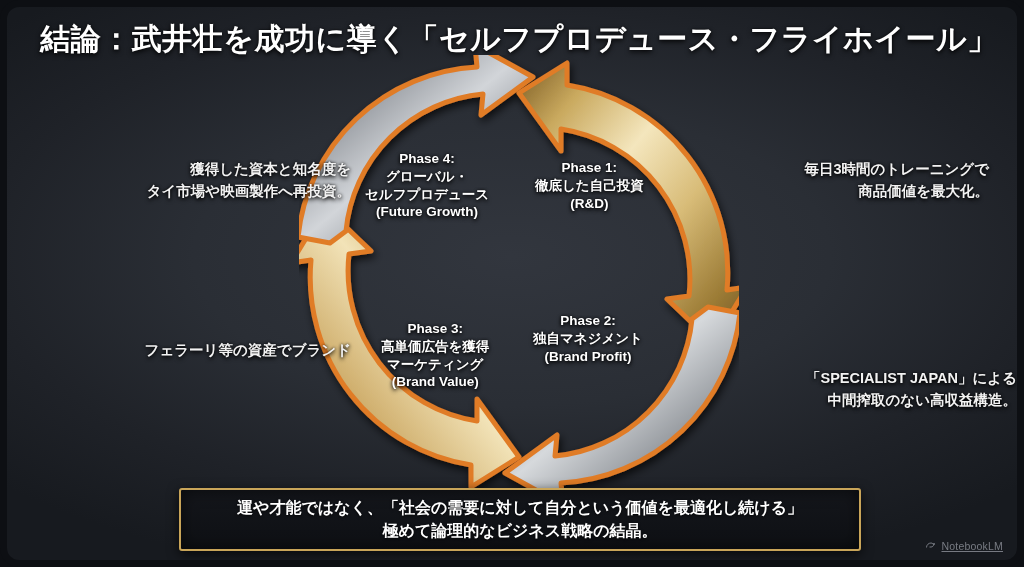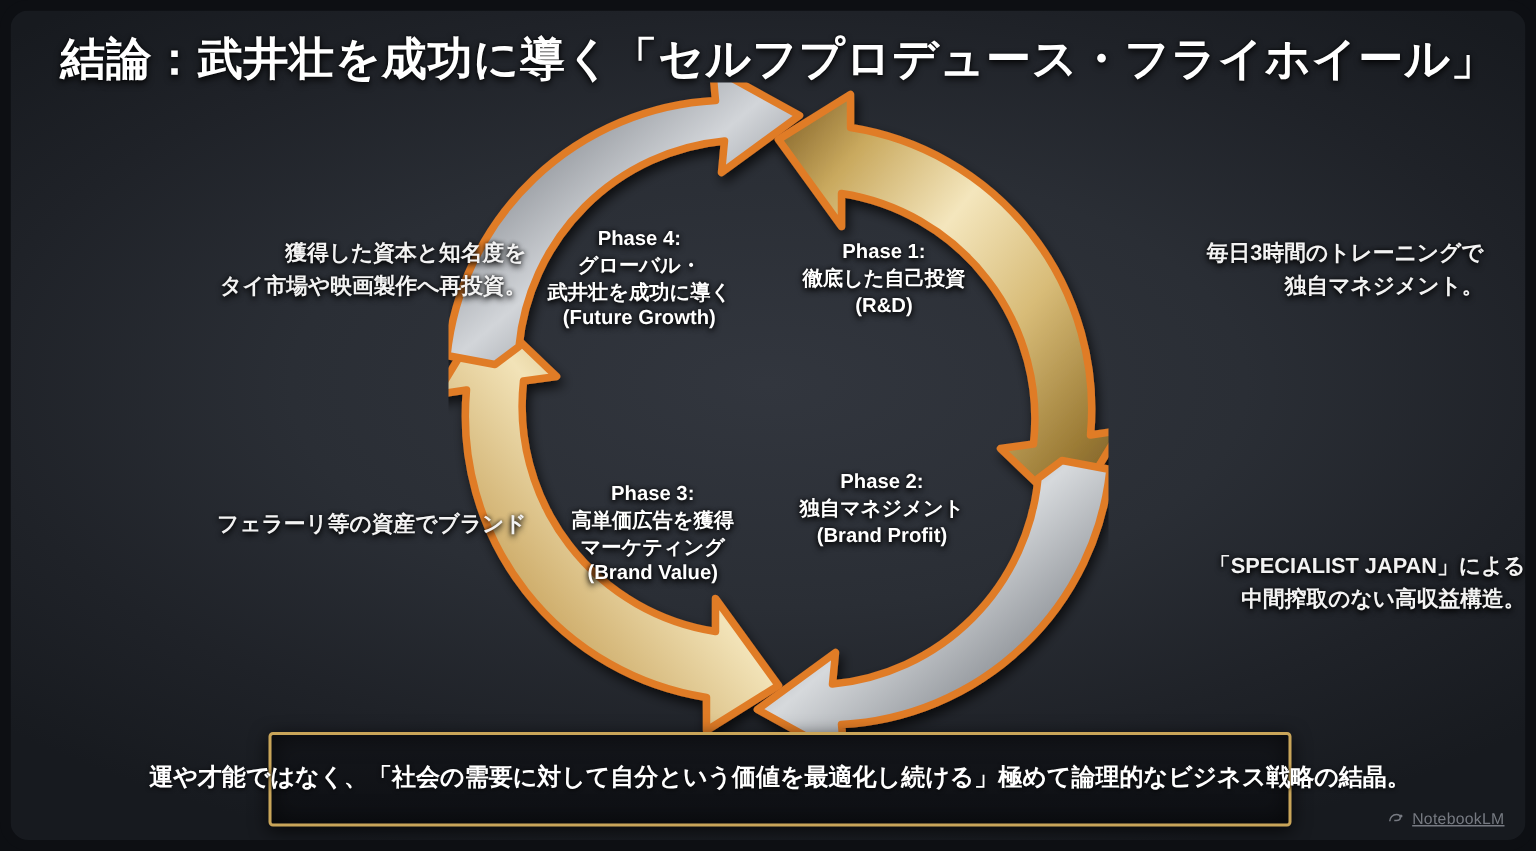--- a/index.html
+++ b/index.html
@@ -69,21 +69,21 @@
 
   
   #caption {
     position:absolute;
     left:172px; top:481px;
     width:682px; height:63px;
     background:linear-gradient(180deg,#14161b 0%, #0e1014 100%);
     border:2px solid #c9a559;
     border-radius:3px;
     box-shadow:0 3px 12px rgba(0,0,0,0.7), inset 0 0 16px rgba(0,0,0,0.6);
-    display:flex; flex-direction:row;
+    display:flex; flex-direction:column;
     align-items:center; justify-content:center;
   }
   #caption .cap-line {
     color:#ffffff;
     font-size:16px;
     font-weight:bold;
     line-height:1.42;
     text-align:center;
     white-space:nowrap;
     text-shadow:0 1px 3px rgba(0,0,0,0.9);
@@ -203,32 +203,32 @@
   <div class="phase" id="phase3">
     <div>Phase 3:</div>
     <div>高単価広告を獲得</div>
     <div>マーケティング</div>
     <div>(Brand Value)</div>
   </div>
 
   <div class="phase" id="phase4">
     <div>Phase 4:</div>
     <div>グローバル・</div>
-    <div>武井壮を成功に導く</div>
+    <div>セルフプロデュース</div>
     <div>(Future Growth)</div>
   </div>
 
   <div class="note" id="note-tl">
     <div>獲得した資本と知名度を</div>
     <div>タイ市場や映画製作へ再投資。</div>
   </div>
 
   <div class="note" id="note-tr">
     <div>毎日3時間のトレーニングで</div>
-    <div>独自マネジメント。</div>
+    <div>商品価値を最大化。</div>
   </div>
 
   <div class="note" id="note-bl">
     <div>フェラーリ等の資産でブランド</div>
   </div>
 
   <div class="note" id="note-br">
     <div>「SPECIALIST JAPAN」による</div>
     <div>中間搾取のない高収益構造。</div>
   </div>

